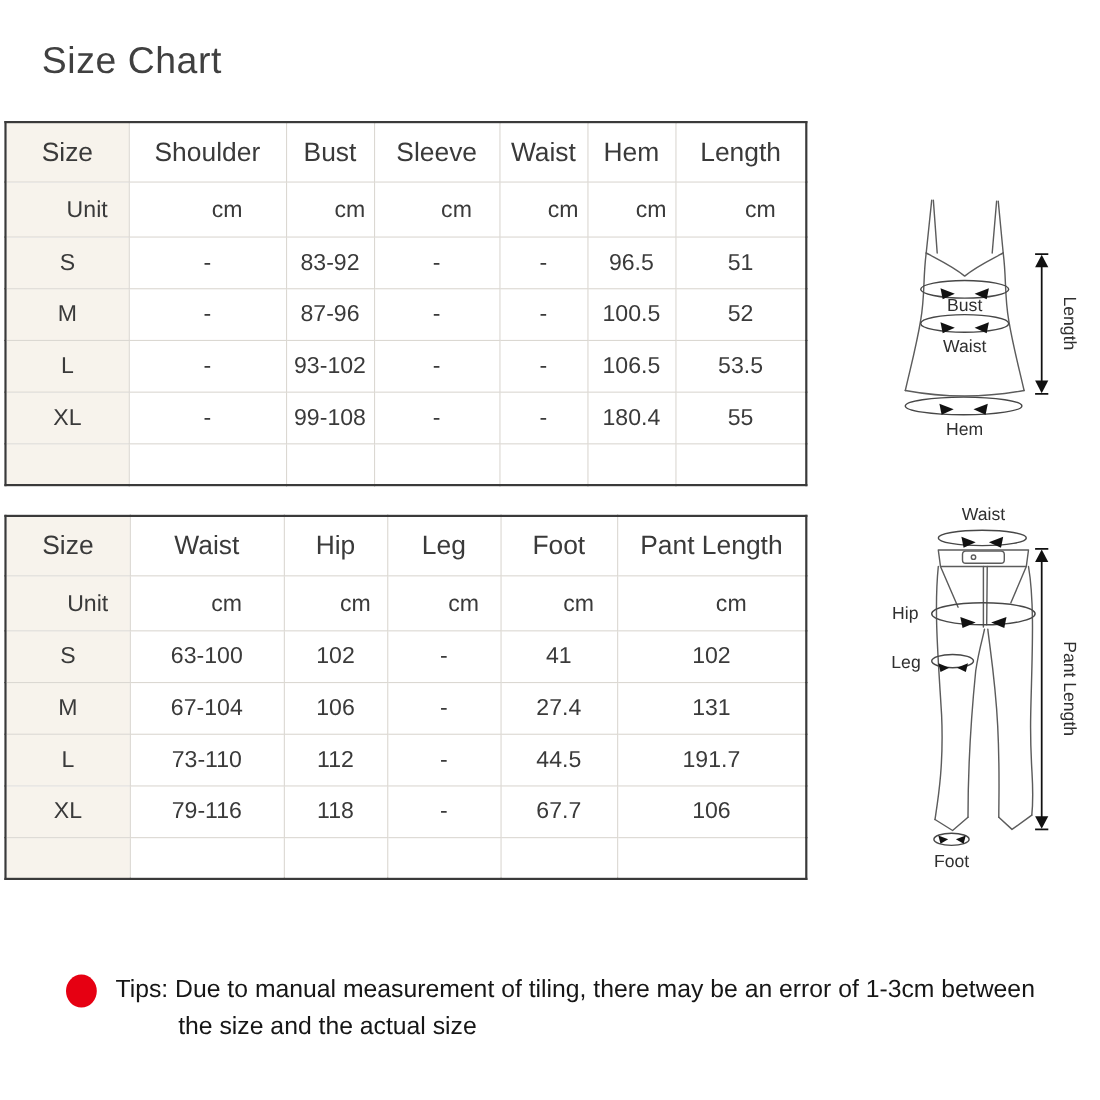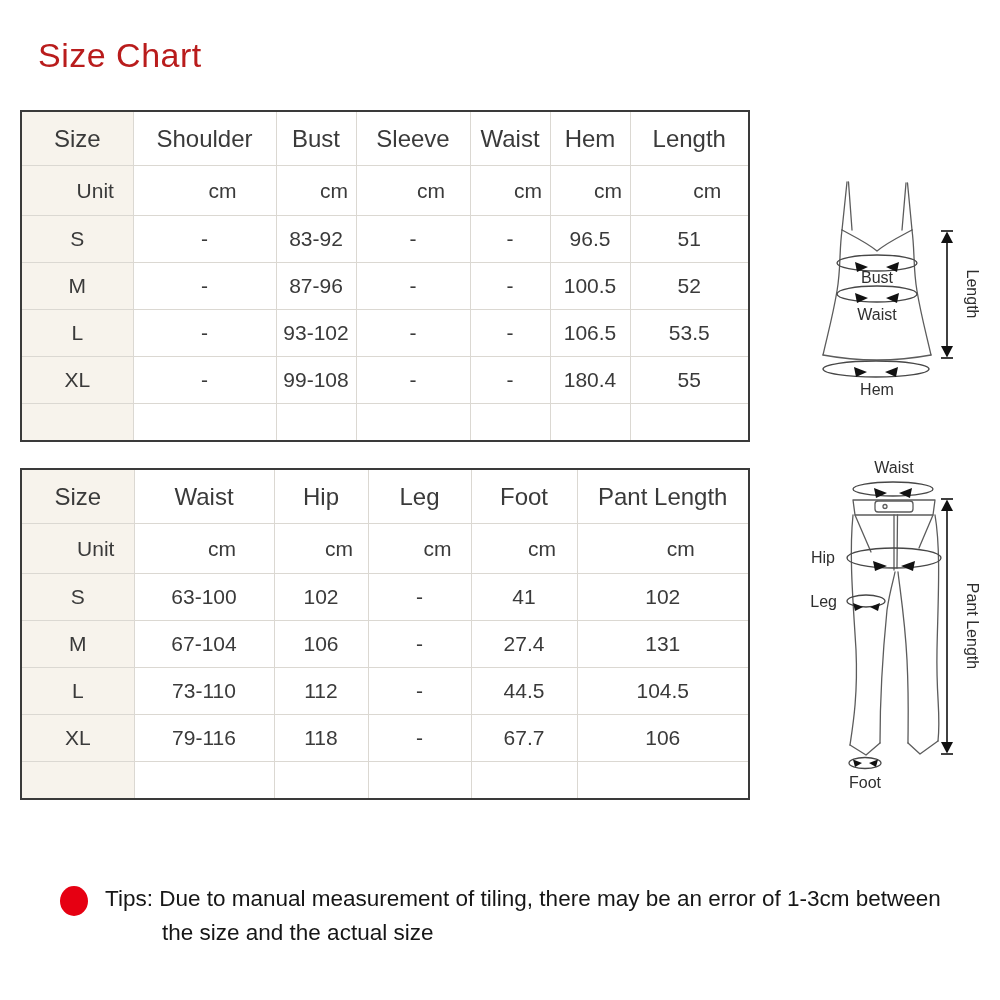--- a/index.html
+++ b/index.html
@@ -2,24 +2,24 @@
 <html><head>
 <meta charset="utf-8">
 <style>
   html,body{margin:0;padding:0;}
   body{
     width:1000px;height:1000px;position:relative;background:#ffffff;
     font-family:"Liberation Sans","DejaVu Sans",sans-serif;color:#3a3a3a;overflow:hidden;
   }
   .page-title{
     position:absolute;left:38px;top:36px;font-size:34px;line-height:38px;
-    color:#b91c1c;font-weight:500;letter-spacing:0.5px;
+    color:#404040;font-weight:500;letter-spacing:0.5px;
   }
   table.size-table{
-    position:absolute;left:20px;width:728px;border-collapse:collapse;
+    position:absolute;left:4px;width:728px;border-collapse:collapse;
     table-layout:fixed;border:2px solid #3a3a3a;background:#ffffff;
   }
   table.size-table.t1{top:110px;}
   table.size-table.t2{top:468px;}
   table.size-table td{
     border:1px solid #dbd8d2;text-align:center;vertical-align:middle;
     font-size:21px;color:#3a3a3a;padding:0;overflow:hidden;white-space:nowrap;
   }
   table.size-table tr.row-header td{font-size:24px;height:53px;}
   table.size-table tr.row-unit td{height:49px;padding-left:36px;}
@@ -165,21 +165,21 @@
         <td>-</td>
         <td>27.4</td>
         <td>131</td>
       </tr>
       <tr class="row-data">
         <td class="c0">L</td>
         <td>73-110</td>
         <td>112</td>
         <td>-</td>
         <td>44.5</td>
-        <td>104.5</td>
+        <td>191.7</td>
       </tr>
       <tr class="row-data">
         <td class="c0">XL</td>
         <td>79-116</td>
         <td>118</td>
         <td>-</td>
         <td>67.7</td>
         <td>106</td>
       </tr>
       <tr class="row-empty">

